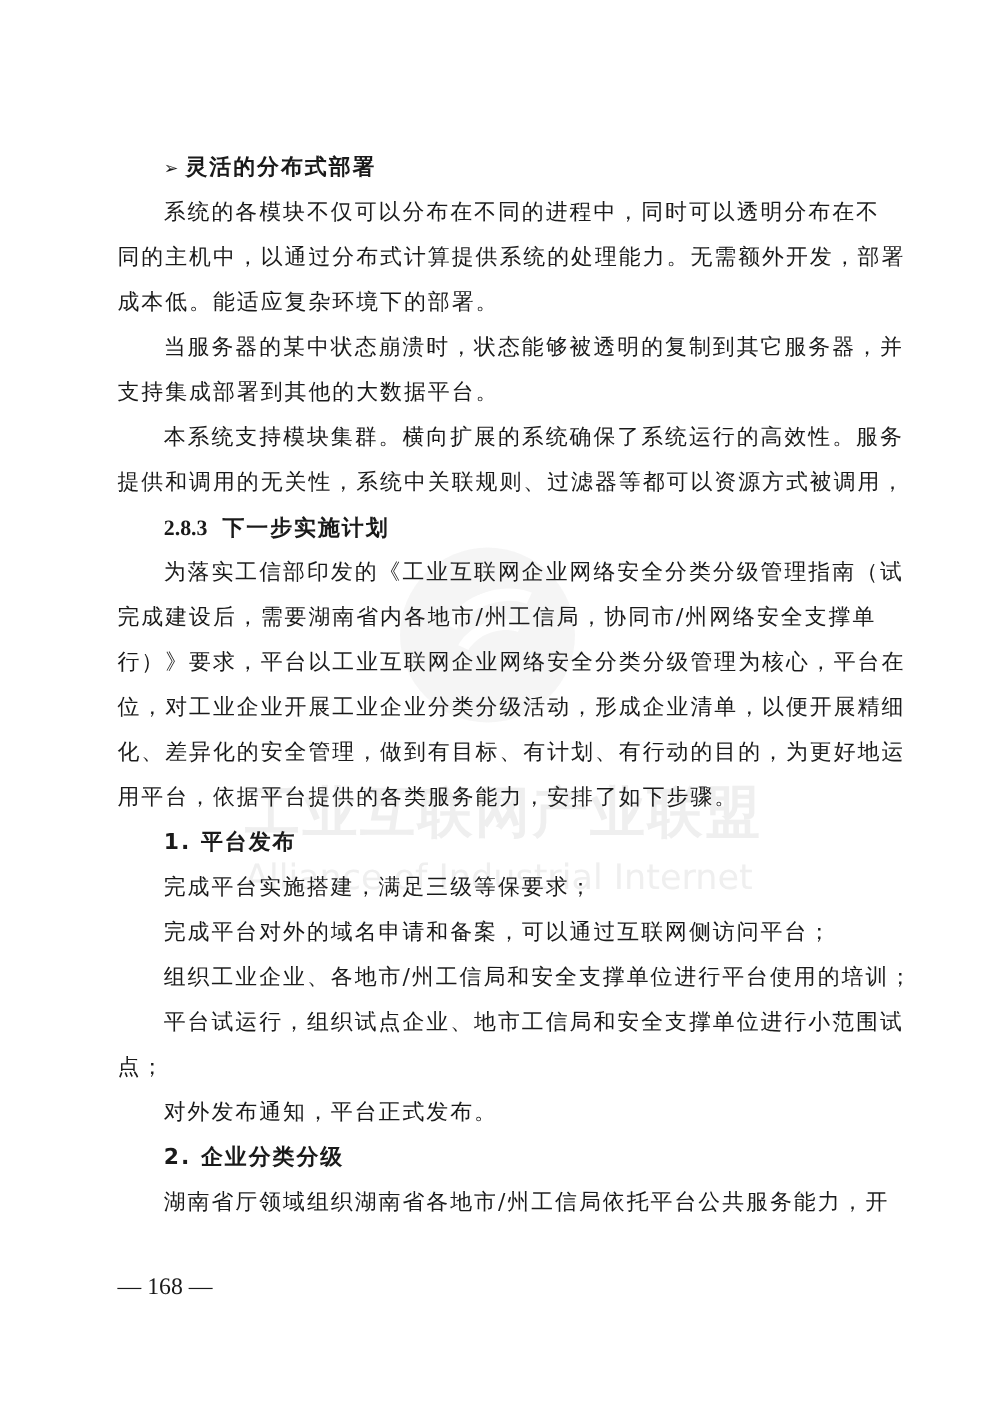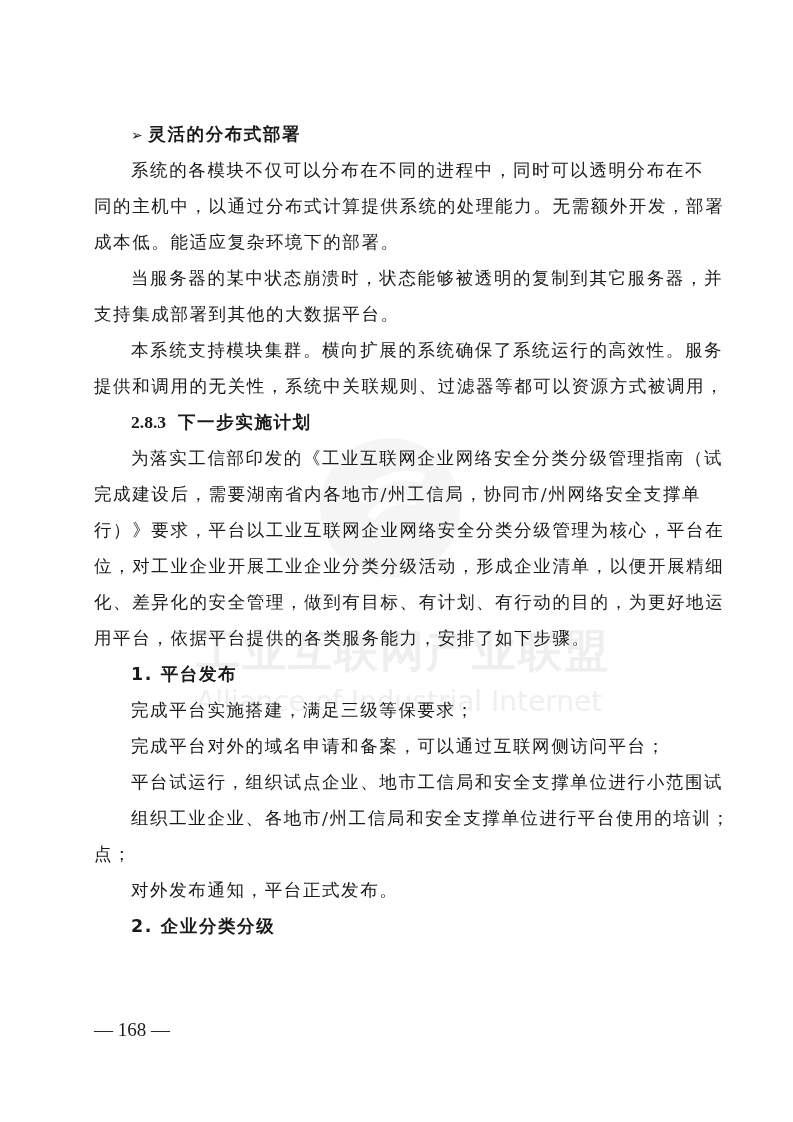--- a/index.html
+++ b/index.html
@@ -168,26 +168,29 @@
       <div class="line">位，对工业企业开展工业企业分类分级活动，形成企业清单，以便开展精细</div>
       <div class="line">化、差异化的安全管理，做到有目标、有计划、有行动的目的，为更好地运</div>
       <div class="line">用平台，依据平台提供的各类服务能力，安排了如下步骤。</div>
     </div>
 
     <div class="line indent bold">1. 平台发布</div>
 
     <div>
       <div class="line indent">完成平台实施搭建，满足三级等保要求；</div>
       <div class="line indent">完成平台对外的域名申请和备案，可以通过互联网侧访问平台；</div>
+      <div class="line indent">组织工业企业、各地市/州工信局和安全支撑单位进行平台使用的培训；</div>
       <div class="line indent">平台试运行，组织试点企业、地市工信局和安全支撑单位进行小范围试</div>
-      <div class="line indent">组织工业企业、各地市/州工信局和安全支撑单位进行平台使用的培训；</div>
       <div class="line">点；</div>
       <div class="line indent">对外发布通知，平台正式发布。</div>
     </div>
 
     <div class="line indent bold">2. 企业分类分级</div>
 
+    <div>
+      <div class="line indent">湖南省厅领域组织湖南省各地市/州工信局依托平台公共服务能力，开</div>
+    </div>
 
   </div>
 
   <div class="footer">— 168 —</div>
 
 </div>
 
 </body></html>

